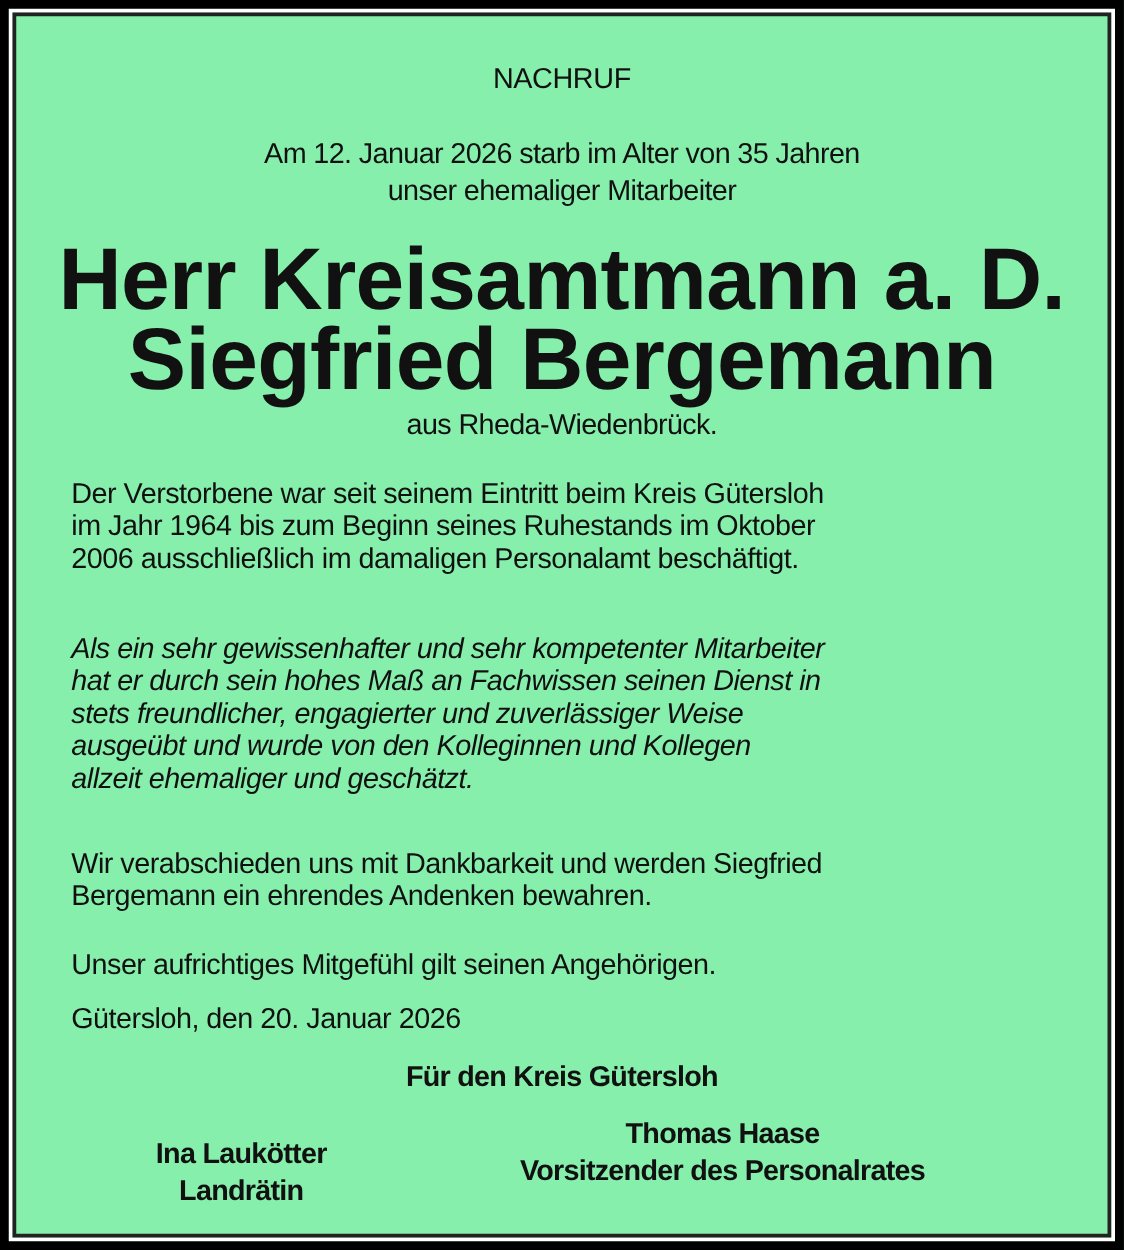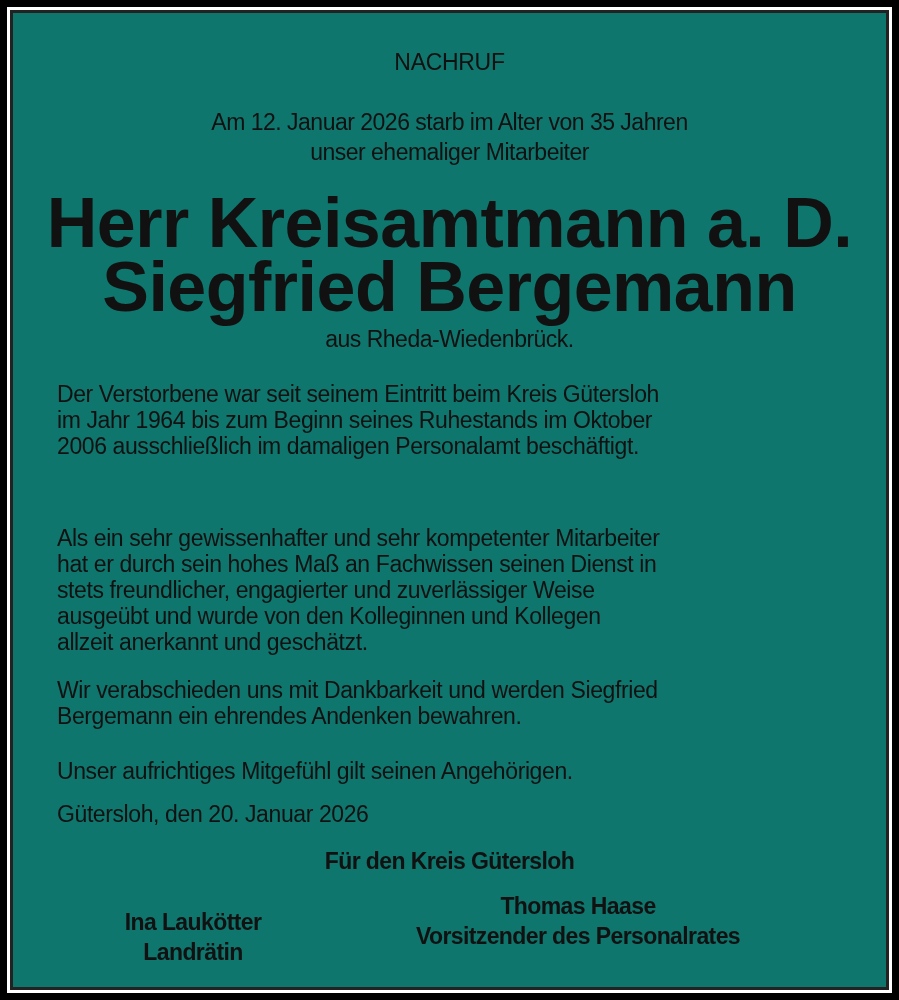--- a/index.html
+++ b/index.html
@@ -1,29 +1,29 @@
 <!DOCTYPE html>
 <html><head>
 <meta charset="utf-8">
 <style>
   html, body { margin: 0; padding: 0; background: #000; }
   body { width: 899px; height: 1000px; position: relative; overflow: hidden;
          font-family: "Liberation Sans", sans-serif; color: #111; }
   .frame { position: absolute; left: 7px; top: 7px; right: 7px; bottom: 7px; background: #fff; }
   .inner { position: absolute; left: 3px; top: 3px; right: 3px; bottom: 3px;
-           border: 3px solid #222; background: #0f766e; padding-left: 20px; }
+           border: 3px solid #222; background: #86efac; padding-left: 20px; }
   .center { text-align: center; }
   .abs { position: absolute; left: 0; right: 0; }
   .heading { top: 36px; font-size: 23px; letter-spacing: -0.3px; }
   .intro { top: 94px; font-size: 23px; line-height: 30px; letter-spacing: -0.5px; }
   .name { top: 178px; font-size: 70px; font-weight: bold; line-height: 64px; letter-spacing: -0.5px; }
   .origin { top: 313px; font-size: 23px; letter-spacing: -0.5px; }
   .body { position: absolute; left: 44px; right: 36px; font-size: 23px; line-height: 26px; letter-spacing: -0.4px; }
   .p1 { top: 358px; text-align: justify; margin-top: 10px; }
-  .p2 { top: 512px; }
+  .p2 { top: 492px; font-style: italic; }
   .p3 { top: 664px; }
   .p4 { top: 745px; }
   .p5 { top: 788px; }
   .org { top: 835px; font-size: 23px; font-weight: bold; letter-spacing: -0.6px; }
   .sig { position: absolute; top: 878px; font-size: 23px; font-weight: bold; line-height: 30px; text-align: center; letter-spacing: -0.6px; }
   .sig-left { left: 80px; width: 200px; margin-top: 16px; }
   .sig-right { left: 355px; width: 420px; }
   .line { display: block; }
 </style>
 </head>
@@ -50,21 +50,21 @@
       <span class="line">Der Verstorbene war seit seinem Eintritt beim Kreis Gütersloh</span>
       <span class="line">im Jahr 1964 bis zum Beginn seines Ruhestands im Oktober</span>
       <span class="line">2006 ausschließlich im damaligen Personalamt beschäftigt.</span>
     </div>
 
     <div class="body p2">
       <span class="line">Als ein sehr gewissenhafter und sehr kompetenter Mitarbeiter</span>
       <span class="line">hat er durch sein hohes Maß an Fachwissen seinen Dienst in</span>
       <span class="line">stets freundlicher, engagierter und zuverlässiger Weise</span>
       <span class="line">ausgeübt und wurde von den Kolleginnen und Kollegen</span>
-      <span class="line">allzeit anerkannt und geschätzt.</span>
+      <span class="line">allzeit ehemaliger und geschätzt.</span>
     </div>
 
     <div class="body p4">
       <span class="line">Unser aufrichtiges Mitgefühl gilt seinen Angehörigen.</span>
     </div>
 
     <div class="body p3">
       <span class="line">Wir verabschieden uns mit Dankbarkeit und werden Siegfried</span>
       <span class="line">Bergemann ein ehrendes Andenken bewahren.</span>
     </div>

